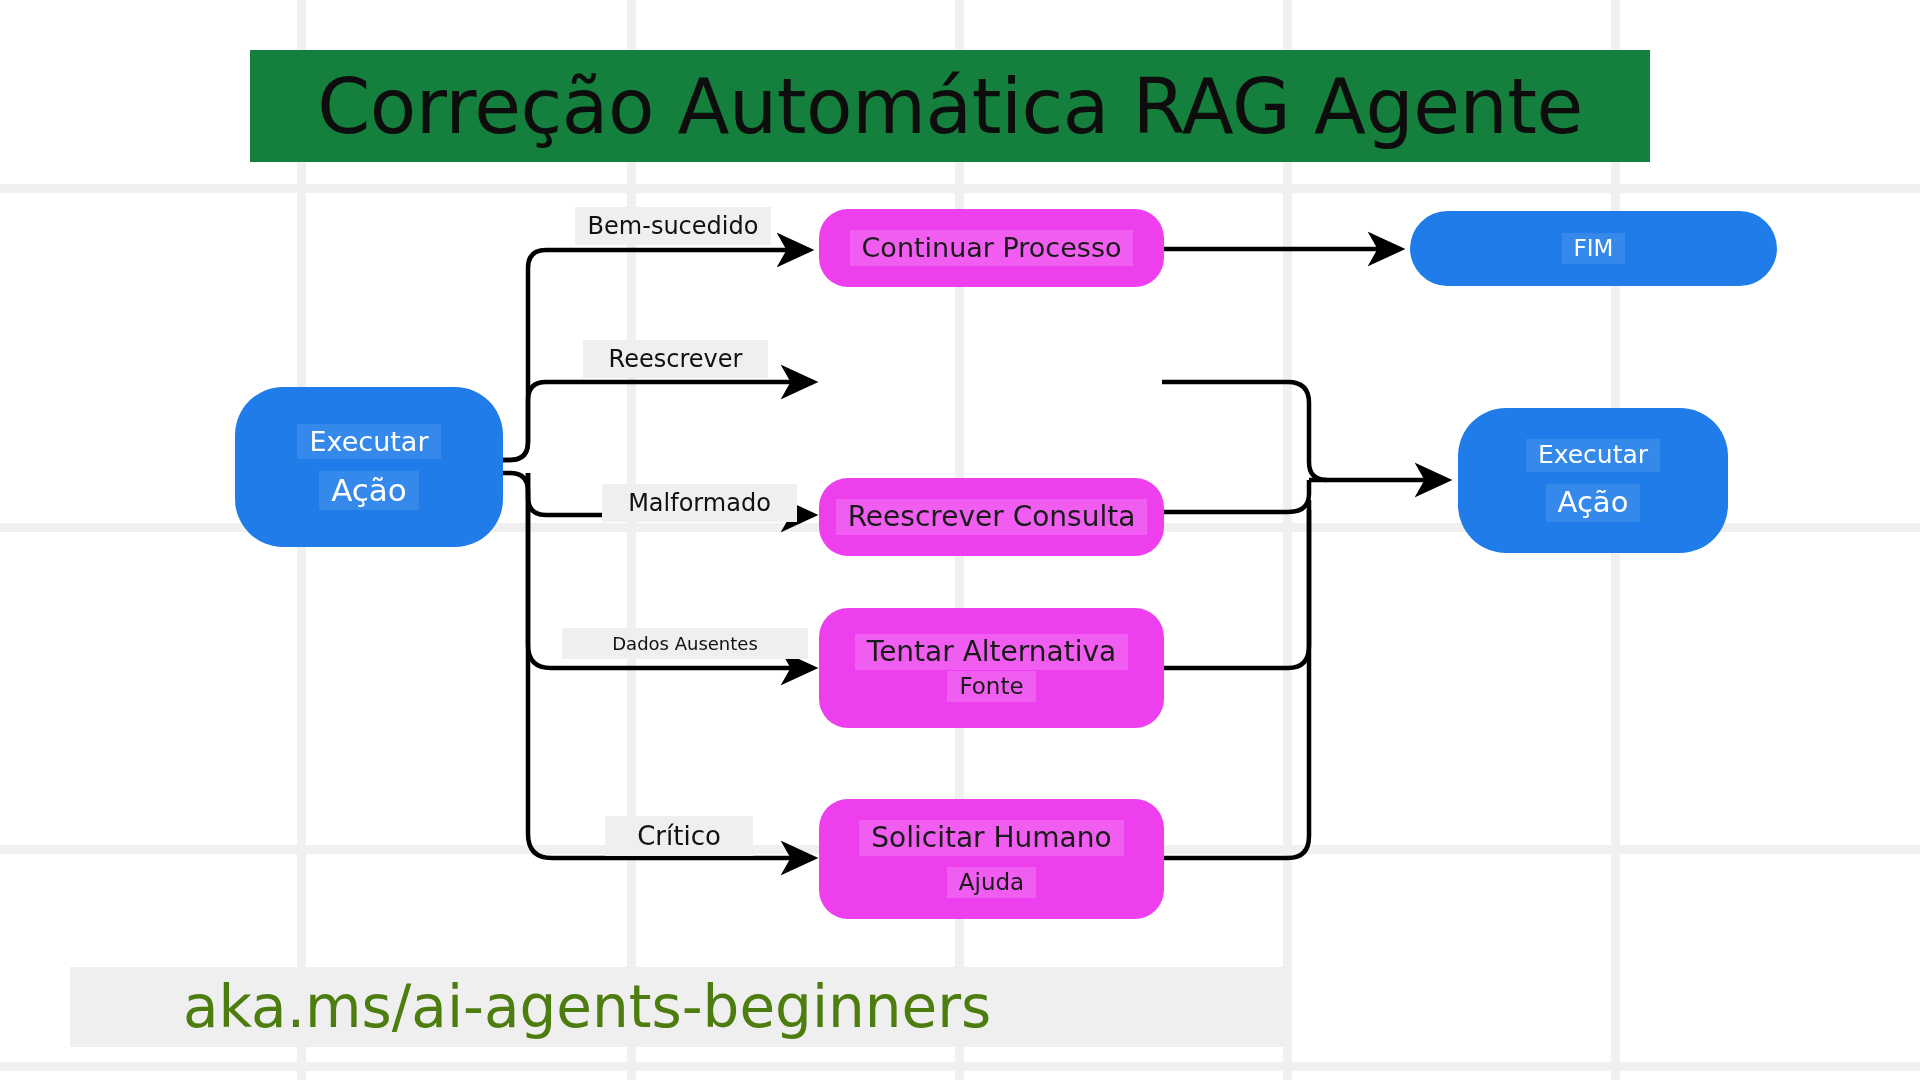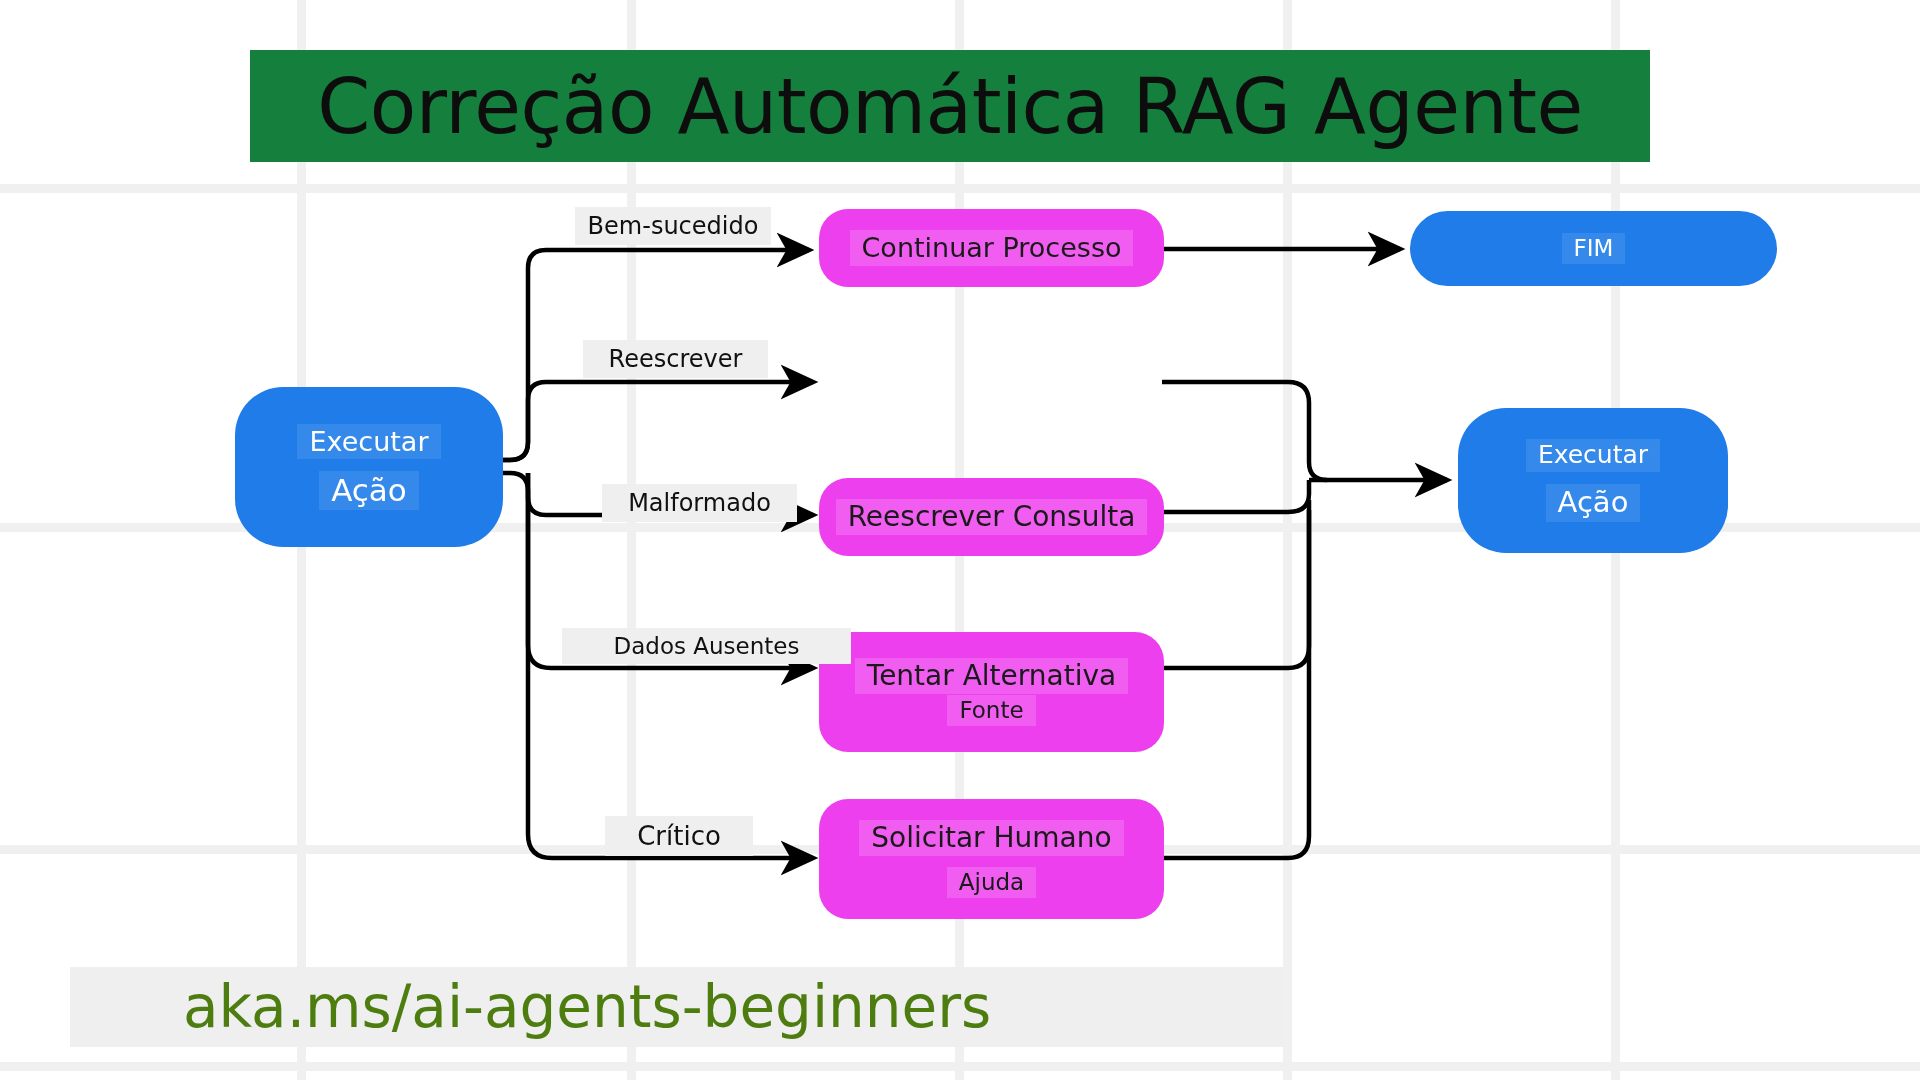--- a/index.html
+++ b/index.html
@@ -195,21 +195,21 @@
 
   <div class="node node-magenta" style="left:819px; top:209px; width:345px; height:78px;">
     <span class="node-label lbl-dark" style="font-size:27px;">Continuar Processo</span>
   </div>
 
 
   <div class="node node-magenta" style="left:819px; top:478px; width:345px; height:78px;">
     <span class="node-label lbl-dark" style="font-size:28px;">Reescrever Consulta</span>
   </div>
 
-  <div class="node node-magenta" style="left:819px; top:632px; width:345px; height:120px;">
+  <div class="node node-magenta" style="left:819px; top:608px; width:345px; height:120px;">
     <span class="node-label lbl-dark" style="font-size:28px;">Tentar Alternativa</span>
     <span class="node-label lbl-dark" style="font-size:23px; margin-top:1px;">Fonte</span>
   </div>
 
   <div class="node node-magenta" style="left:819px; top:799px; width:345px; height:120px;">
     <span class="node-label lbl-dark" style="font-size:28px;">Solicitar Humano</span>
     <span class="node-label lbl-dark" style="font-size:23px; margin-top:11px;">Ajuda</span>
   </div>
 
   <div class="node node-pill" style="left:1410px; top:211px; width:367px; height:75px;">
@@ -221,21 +221,21 @@
     <span class="node-label lbl-white" style="font-size:29px; margin-top:12px;">Ação</span>
   </div>
 </div>
 
 <div class="edge-label" style="left:575px; top:207px; width:196px; font-size:24px;">Bem-sucedido</div>
 
 <div class="edge-label" style="left:583px; top:340px; width:185px; font-size:24px;">Reescrever</div>
 
 <div class="edge-label" style="left:578px; top:484px; width:195px; font-size:24px;margin-left:24px;">Malformado</div>
 
-<div class="edge-label" style="left:562px; top:628px; width:289px; font-size:23px;">Dados Ausentes</div>
+<div class="edge-label" style="left:562px; top:628px; width:246px; font-size:18px;">Dados Ausentes</div>
 
 <div class="edge-label" style="left:605px; top:816px; width:148px; font-size:26px;">Crítico</div>
 
 <div id="title-banner">
   <span id="title-text">Correção Automática RAG Agente</span>
 </div>
 
 <div id="footer-banner">
   <span id="footer-text">aka.ms/ai-agents-beginners</span>
 </div>

